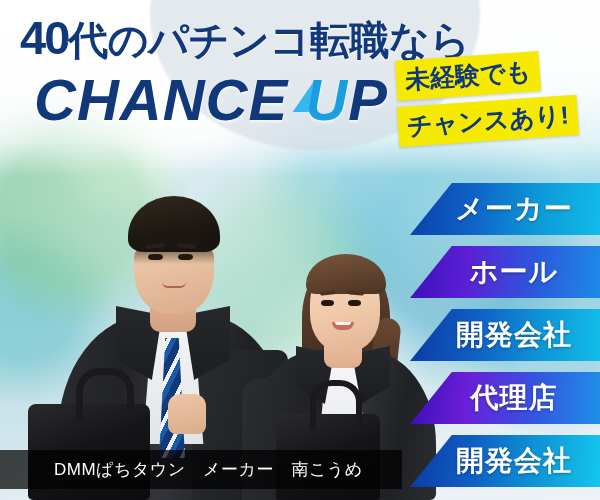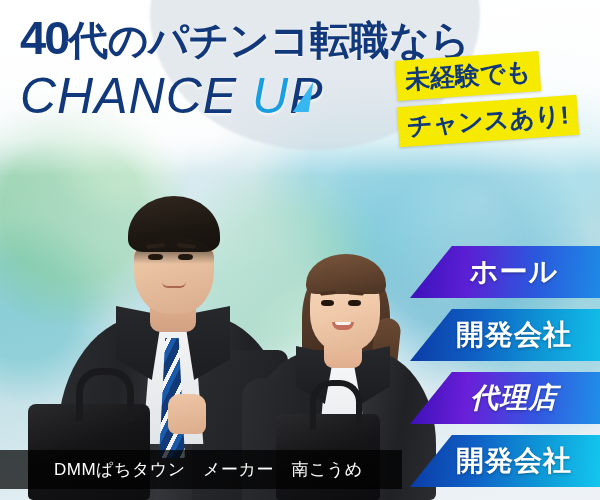--- a/index.html
+++ b/index.html
@@ -263,22 +263,23 @@
     line-height: 1;
     white-space: nowrap;
     text-shadow: 0 1px 2px rgba(255,255,255,0.85);
   }
   .headline-line1 .num {
     font-size: 47px;
     letter-spacing: -2px;
   }
   .headline-line2 {
     margin-top: 10px;
-    font-size: 50px;
-    font-weight: 400;
+    margin-left: 14px;
+    font-size: 58px;
+    font-weight: 700;
     font-style: italic;
     color: #11387a;
     letter-spacing: 1px;
     line-height: 1;
     white-space: nowrap;
     text-shadow: 0 2px 3px rgba(255,255,255,0.8);
   }
   .headline-line2 .up-u {
     color: #1b9ee0;
     position: relative;
@@ -342,21 +343,21 @@
     color: #ffffff;
     font-size: 28px;
     font-weight: 700;
     letter-spacing: 1px;
     white-space: nowrap;
     text-shadow: 0 1px 3px rgba(0,0,0,0.32);
   }
   .cat-1 { top: 183px; background: linear-gradient(95deg, #0b3fa8 0%, #0f63c8 34%, #0d9ad8 68%, #11bbe8 100%); }
   .cat-2 { top: 246px; background: linear-gradient(95deg, #3a10b8 0%, #5b1fd4 30%, #2a59dd 66%, #1e8ae6 100%); }
   .cat-3 { top: 309px; background: linear-gradient(95deg, #0b3aa4 0%, #0f5fc4 35%, #0e97d6 70%, #12bde9 100%); }
-  .cat-4 { top: 372px; background: linear-gradient(95deg, #3a0fb6 0%, #6a1fd8 30%, #3455e0 66%, #1f90e8 100%); font-style: italic; }
+  .cat-4 { top: 372px; background: linear-gradient(95deg, #3a0fb6 0%, #6a1fd8 30%, #3455e0 66%, #1f90e8 100%); }
   .cat-5 { top: 435px; background: linear-gradient(95deg, #0b3aa4 0%, #0f60c6 34%, #0e9ad8 70%, #14c6ee 100%); }
 
   
   .credit {
     position: absolute;
     left: 0; top: 450px;
     width: 402px; height: 39px;
     background: rgba(0,0,0,0.72);
     display: flex;
     align-items: center;
@@ -429,20 +430,23 @@
     <div class="headline-line2"><span>CHANCE</span>&nbsp;<span class="up-u">U</span><span class="up-p">P</span></div>
   </div>
   <div class="u-flag"></div>
 
   <div class="badge">
     <div class="badge-row badge-row-1">未経験でも</div>
     <div class="badge-row badge-row-2">チャンスあり!</div>
   </div>
 
   <div class="cats">
+    <div class="cat cat-1">
+      <span class="cat-label">メーカー</span>
+    </div>
     <div class="cat cat-2">
       <span class="cat-label">ホール</span>
     </div>
     <div class="cat cat-3">
       <span class="cat-label">開発会社</span>
     </div>
     <div class="cat cat-4">
       <span class="cat-label">代理店</span>
     </div>
     <div class="cat cat-5">

